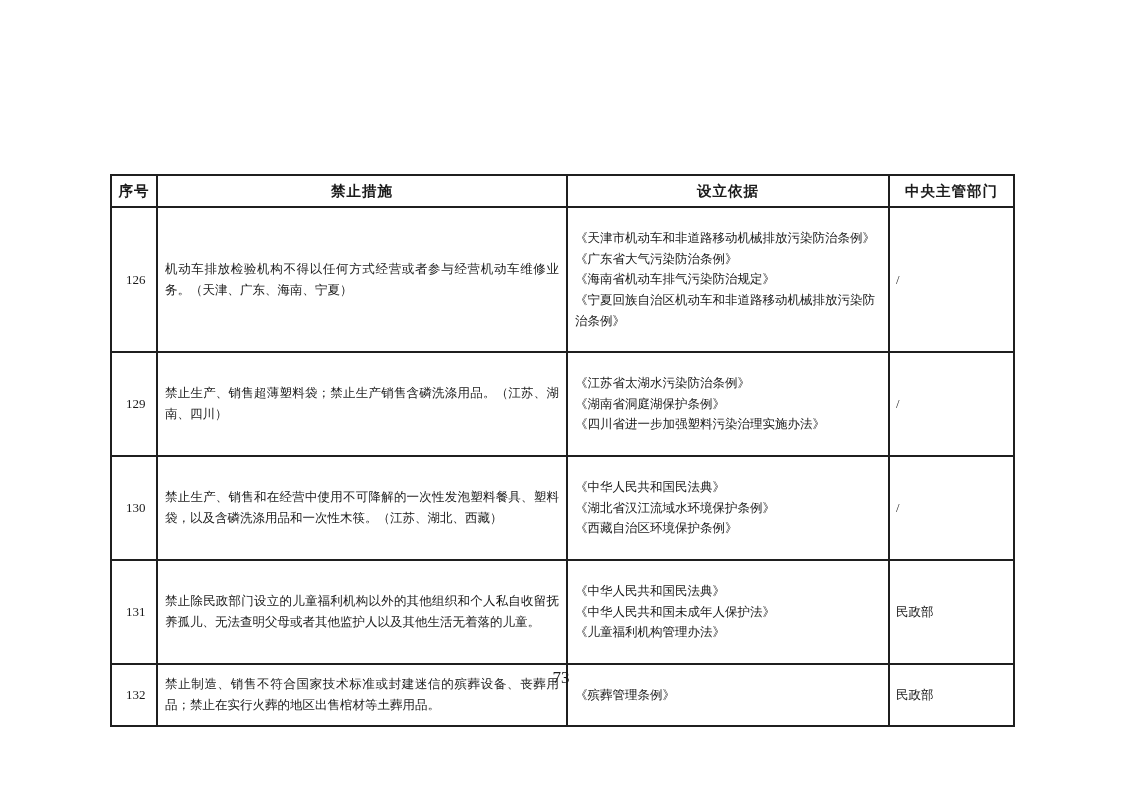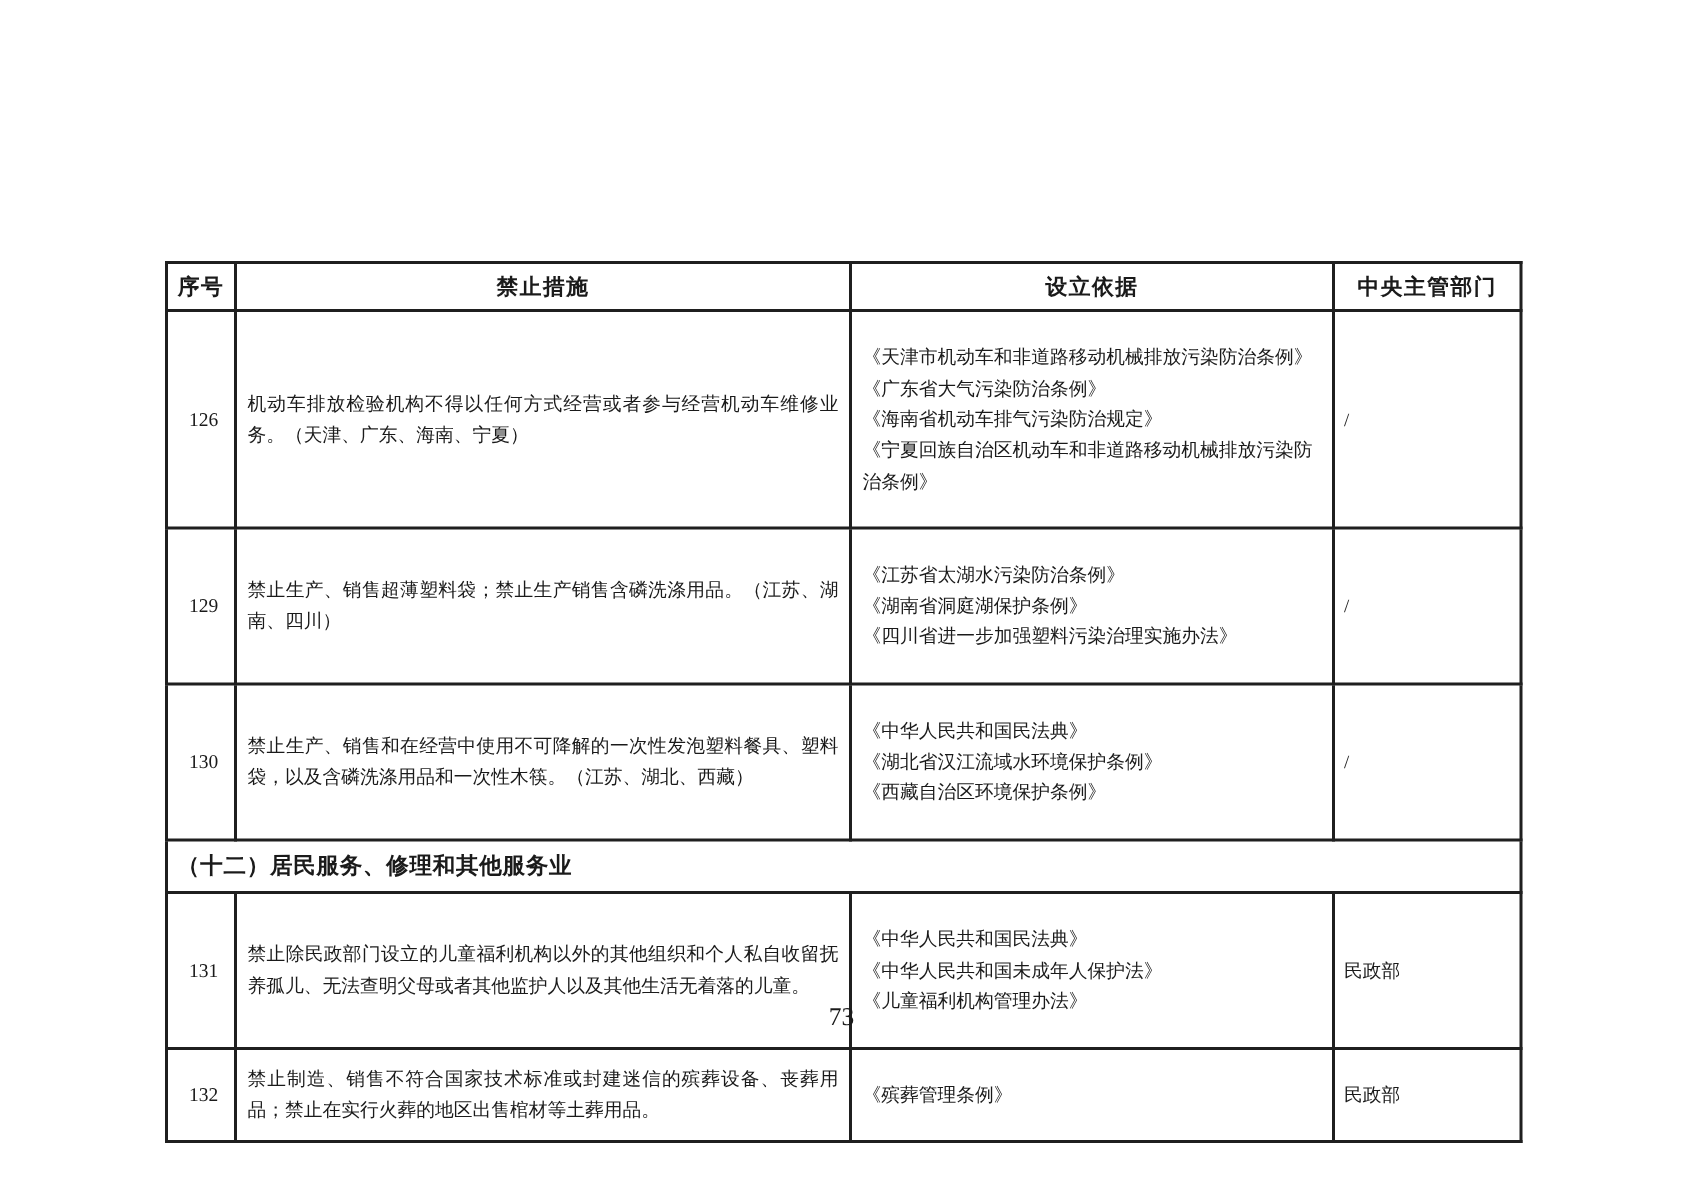--- a/index.html
+++ b/index.html
@@ -131,23 +131,20 @@
         <td class="no">130</td>
         <td class="measure">禁止生产、销售和在经营中使用不可降解的一次性发泡塑料餐具、塑料袋，以及含磷洗涤用品和一次性木筷。（江苏、湖北、西藏）</td>
         <td class="basis">
           <span class="law">《中华人民共和国民法典》</span>
           <span class="law">《湖北省汉江流域水环境保护条例》</span>
           <span class="law">《西藏自治区环境保护条例》</span>
         </td>
         <td class="dept">/</td>
       </tr>
 
-      <tr style="height:35px">
-        <td class="section" colspan="4">（十二）居民服务、修理和其他服务业</td>
-      </tr>
 
       <tr style="height:70px">
         <td class="no">131</td>
         <td class="measure">禁止除民政部门设立的儿童福利机构以外的其他组织和个人私自收留抚养孤儿、无法查明父母或者其他监护人以及其他生活无着落的儿童。</td>
         <td class="basis">
           <span class="law">《中华人民共和国民法典》</span>
           <span class="law">《中华人民共和国未成年人保护法》</span>
           <span class="law">《儿童福利机构管理办法》</span>
         </td>
         <td class="dept">民政部</td>

